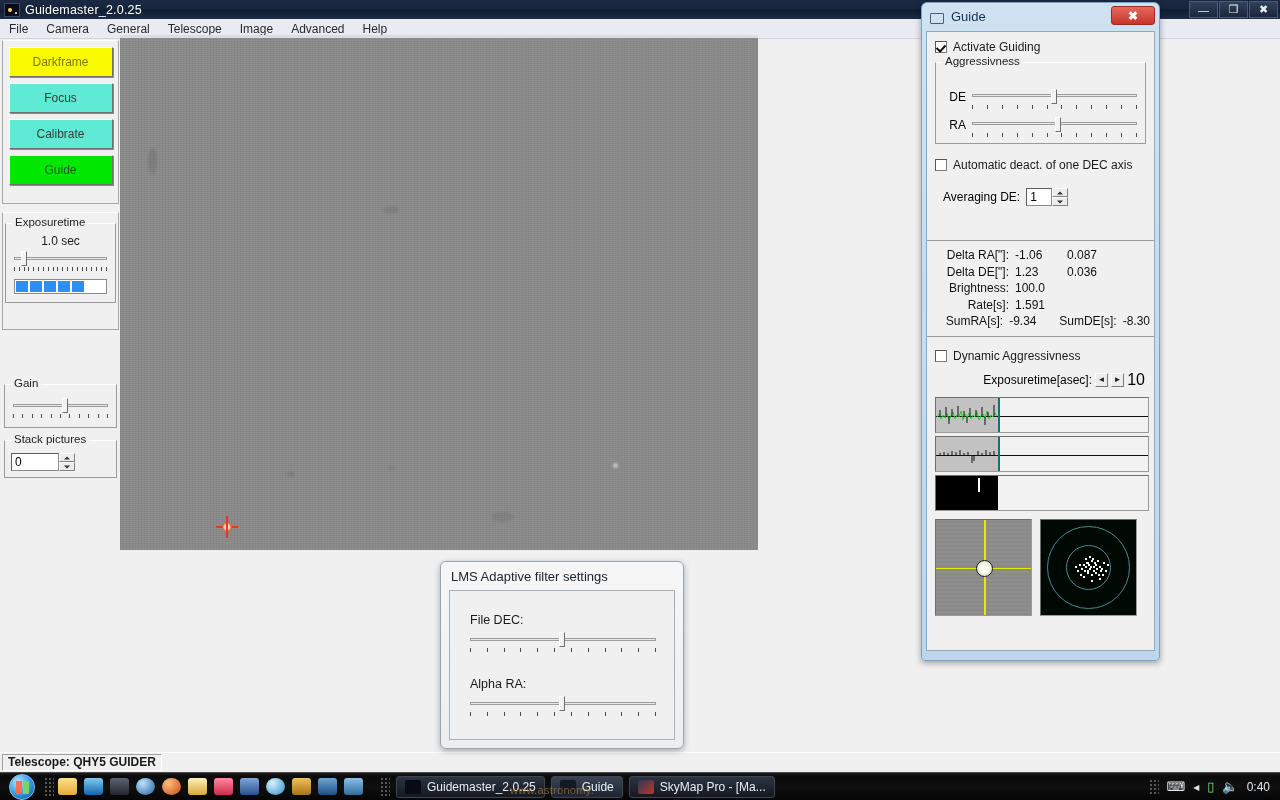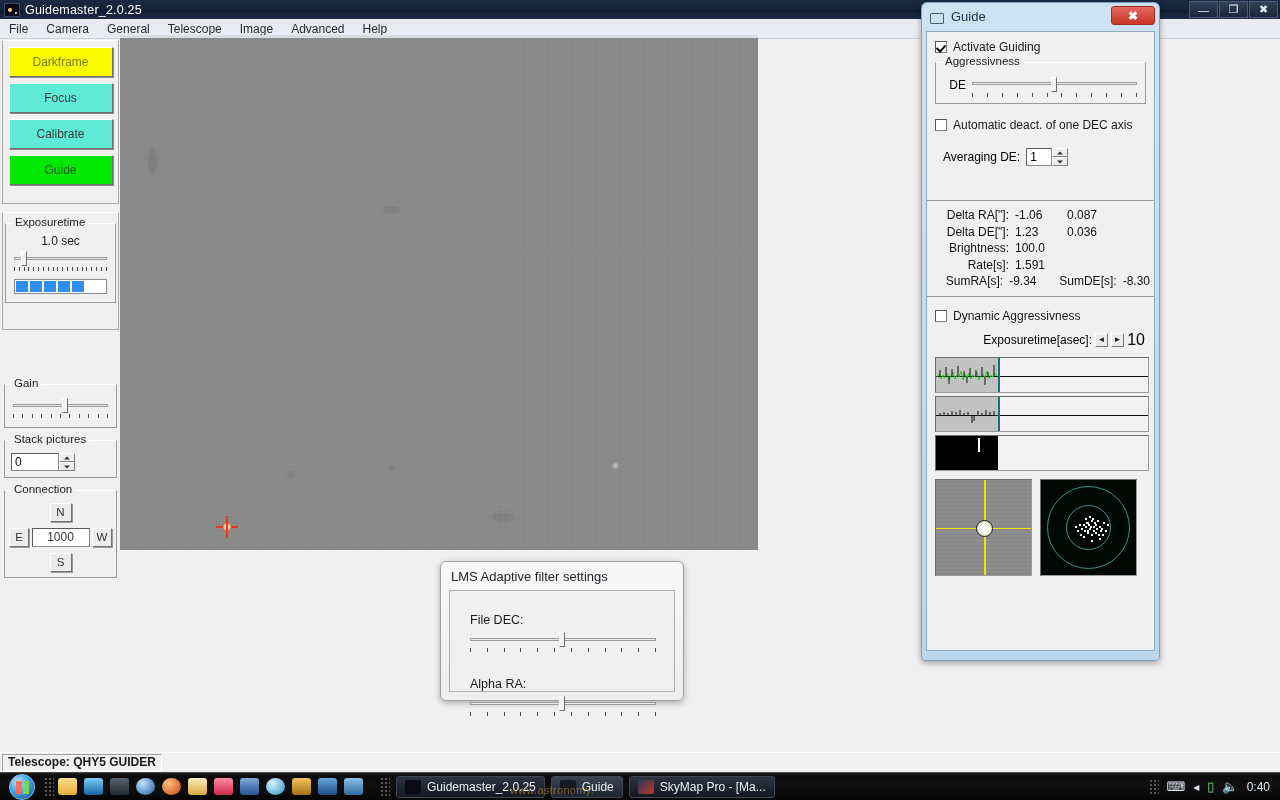--- a/index.html
+++ b/index.html
@@ -266,21 +266,21 @@
     background: #f2f2f2; position: relative; overflow: hidden;
   }
   .graph-fill { position:absolute; left:0; top:0; bottom:0; width: 62px; background: #c2c2c2; }
   .graph-cursor { position:absolute; top:0; bottom:0; width: 1.5px; background: #187070; left: 62px; }
   .graph-zero { position:absolute; left:0; right:0; height:1px; background:#101010; }
 
   .previewbox { border: 1px solid #9a9a9a; border-top-color:#6e6e6e; border-left-color:#6e6e6e; position: relative; overflow:hidden; }
 
   
   #lms-dialog {
-    position: absolute; left: 440px; top: 561px; width: 244px; height: 140px;
+    position: absolute; left: 440px; top: 561px; width: 244px; height: 188px;
     background: linear-gradient(to bottom, #f7f7f7, #eeeeee);
     border: 1px solid #9aa4ae;
     border-radius: 6px;
     box-shadow: 0 2px 6px rgba(0,0,0,.3);
     padding-left: 16px;
   }
   #lms-title {
     position:absolute; left: 10px; top: 7px;
     font-size: 13px; color: #21262c;
   }
@@ -458,34 +458,20 @@
       <div class="legend">Stack pictures</div>
       <div class="spin">
         <input value="0" style="">
         <div class="arrows">
           <b class="up"></b>
           <b class="dn"></b>
         </div>
       </div>
     </div>
 
-    <div class="fieldset" style="margin-top:12px; height:88px;">
-      <div class="legend">Connection</div>
-      <div style="display:flex; justify-content:center; margin-top:2px;">
-        <div class="smbtn" style="width:22px;">N</div>
-      </div>
-      <div style="display:flex; align-items:center; justify-content:space-between; margin-top:6px;">
-        <div class="smbtn" style="width:20px;">E</div>
-        <div class="txtbox" style="width:58px;">1000</div>
-        <div class="smbtn" style="width:20px;">W</div>
-      </div>
-      <div style="display:flex; justify-content:center; margin-top:6px;">
-        <div class="smbtn" style="width:22px;">S</div>
-      </div>
-    </div>
   </div>
 
   <div id="statusbar">
     <div id="status-cell">Telescope: QHY5 GUIDER</div>
   </div>
 </div>
 
 <div id="lms-dialog">
   <div id="lms-title">LMS Adaptive filter settings</div>
   <div id="lms-body">
@@ -538,21 +524,21 @@
   </div>
 
   <div id="guide-body">
 
     <div class="gsec" style="padding:8px 8px 10px 8px;">
       <div class="chk">
         <span class="chkbox on"></span>
         <span>Activate Guiding</span>
       </div>
 
-      <div class="fieldset" style="margin:8px 0 0 0; padding:12px 8px 4px 4px;">
+      <div class="fieldset" style="margin:8px 0 0 0; padding:24px 8px 4px 4px;">
         <div class="legend">Aggressivness</div>
 
         <div class="gslider-row">
           <div class="lbl">DE</div>
           <div class="gslider">
             <div class="slider-track" style="top:5px;"></div>
             <div class="slider-thumb" style="left:48%; top:0;"></div>
             <div class="slider-ticks" style="top:16px;">
               <i></i>
                 <i></i>
@@ -563,20 +549,41 @@
                 <i></i>
                 <i></i>
                 <i></i>
                 <i></i>
                 <i></i>
                 <i></i>
             </div>
           </div>
         </div>
 
+        <div class="gslider-row" style="margin-top:6px;">
+          <div class="lbl">RA</div>
+          <div class="gslider">
+            <div class="slider-track" style="top:5px;"></div>
+            <div class="slider-thumb" style="left:50%; top:0;"></div>
+            <div class="slider-ticks" style="top:16px;">
+              <i></i>
+                <i></i>
+                <i></i>
+                <i></i>
+                <i></i>
+                <i></i>
+                <i></i>
+                <i></i>
+                <i></i>
+                <i></i>
+                <i></i>
+                <i></i>
+            </div>
+          </div>
+        </div>
       </div>
 
       <div class="chk" style="margin-top:14px;">
         <span class="chkbox"></span>
         <span>Automatic deact. of one DEC axis</span>
       </div>
 
       <div style="display:flex; align-items:center; gap:4px; margin-top:14px; margin-left:8px;">
         <span style="font-size:12px;">Averaging DE:</span>
         <div class="spin">

